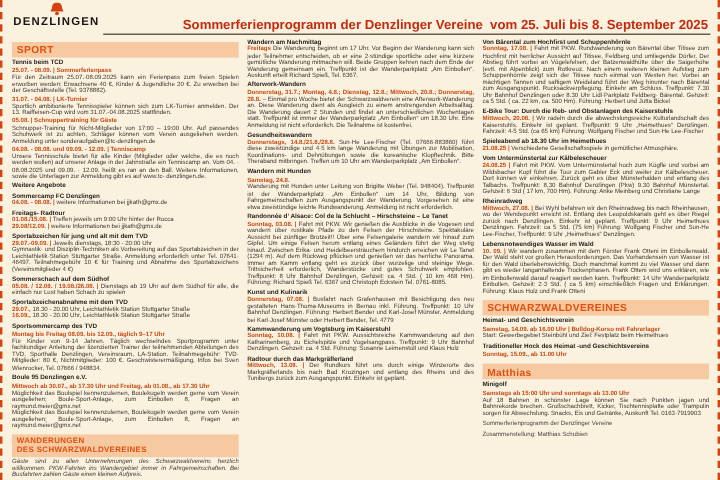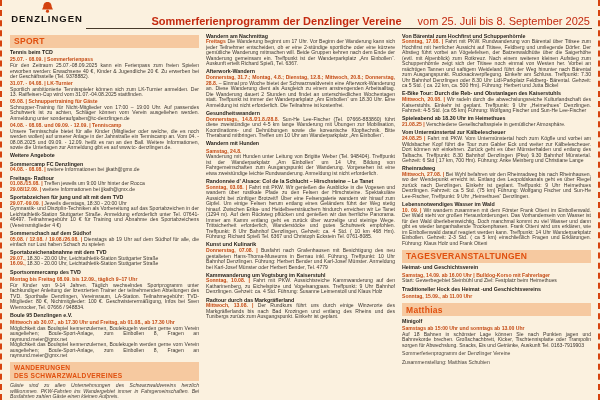--- a/index.html
+++ b/index.html
@@ -34,21 +34,21 @@
   .header-rule{
     flex:1;
     border-bottom:1.2px solid #46392a;
     display:flex;align-items:flex-end;justify-content:flex-end;
     padding:0 2px 1px 0;
     height:100%;
     box-sizing:border-box;
   }
   .title{white-space:nowrap;font-size:11px;color:var(--title-red,#c42a10);}
   .title-bold{font-weight:bold;}
-  .title-normal{font-weight:normal;margin-left:13px;}
+  .title-normal{font-weight:bold;margin-left:3px;}
   .columns{
     display:flex;
     gap:7px;
     padding:2px 7px 0 8px;
     height:373px;
     overflow:hidden;
     box-sizing:border-box;
   }
   .col{flex:1;min-width:0;overflow:hidden;}
   
@@ -171,21 +171,21 @@
         <div class="b-h">E-Bike Tour: Durch die Reb- und Obstanlagen des Kaiserstuhls</div>
         <div class="b-p"><span class="lead">Mittwoch, 20.08. | </span>Wir radeln durch die abwechslungsreiche Kulturlandschaft des Kaiserstuhls. Einkehr ist geplant. Treffpunkt: 9 Uhr „Heimethues“ Denzlingen. Fahrzeit: 4-5 Std. (ca 65 km) Führung: Wolfgang Fischer und Sun-He Lee-Fischer</div>
         <div class="b-h">Spieleabend ab 18.30 Uhr im Heimethues</div>
         <div class="b-p"><span class="lead">21.08.25 | </span>Verschiedene Gesellschaftsspiele in gemütlicher Atmosphäre.</div>
         <div class="b-h">Vom Untermünstertal zur Kälbelescheuer</div>
         <div class="b-p"><span class="lead">24.08.25 | </span>Fahrt mit PKW. Vom Untermünstertal hoch zum Kögfle und vorbei am Wildsbacher Kopf führt die Tour zum Gabler Eck und weiter zur Kälbelescheuer. Dort können wir einkehren. Zurück geht es über Münsterhalden und entlang des Talbachs. Treffpunkt: 8.30 Bahnhof Denzlingen (Pkw) 9.30 Bahnhof Münstertal. Gehzeit: 6 Std ( 17 km, 700 Hm). Führung: Anke Meinberg und Christiane Lange</div>
         <div class="b-h">Rheinradweg</div>
         <div class="b-p"><span class="lead">Mittwoch, 27.08. | </span>Bei Wyhl befahren wir den Rheinradweg bis nach Rheinhausen, wo der Wendepunkt erreicht ist. Entlang des Leopoldskanals geht es über Riegel zurück nach Denzlingen. Einkehr ist geplant. Treffpunkt: 9 Uhr Heimethues Denzlingen. Fahrzeit: ca 5 Std. (75 km) Führung: Wolfgang Fischer und Sun-He Lee-Fischer, Treffpunkt: 9 Uhr „Heimethues“ Denzlingen.</div>
         <div class="b-h">Lebensnotwendiges Wasser im Wald</div>
         <div class="b-p"><span class="lead">10. 09. | </span>Wir wandern zusammen mit dem Förster Frank Otteni im Einbollenwald. Der Wald steht vor großen Herausforderungen. Das Vorhandensein von Wasser ist für den Wald überlebenswichtig. Doch manchmal kommt zu viel Wasser und dann gibt es wieder langanhaltende Trockenphasen. Frank Otteni wird uns erklären, wie im Einbollenwald darauf reagiert werden kann. Treffpunkt: 14 Uhr Wanderparkplatz Einbollen. Gehzeit: 2-3 Std. ( ca 5 km) einschließlich Fragen und Erklärungen. Führung: Klaus Holz und Frank Otteni</div>
-        <div class="b-band">TAGESVERANSTALTUNGEN</div>
+        <div class="b-band">SCHWARZWALDVEREINES</div>
         <div class="b-h">Heimat- und Geschichtsverein</div>
         <div class="b-d">Samstag, 14.09. ab 16.00 Uhr | Bulldog-Korso mit Fahrerlager</div>
         <div class="b-p">Start: Gewerbegebiet Steinbühl und Ziel: Festplatz beim Heimethues</div>
         <div class="b-h">Traditioneller Hock des Heimat -und Geschichtsvereins</div>
         <div class="b-d">Sonntag, 15.09., ab 11.00 Uhr</div>
         <div class="b-band">Matthias</div>
         <div class="b-h">Minigolf</div>
         <div class="b-d">Samstags ab 15:00 Uhr und sonntags ab 13.00 Uhr</div>
         <div class="b-p">Auf 18 Bahnen in schönster Lage können Sie nach Punkten jagen und Bahnrekorde brechen. Großschachbrett, Kicker, Tischtennisplatte oder Trampolin sorgen für Abwechslung. Snacks, Eis und Getränke, Auskunft Tel. 0163-7919903</div>
         <div class="b-plain">Sommerferienprogramm der Denzlinger Vereine</div>

